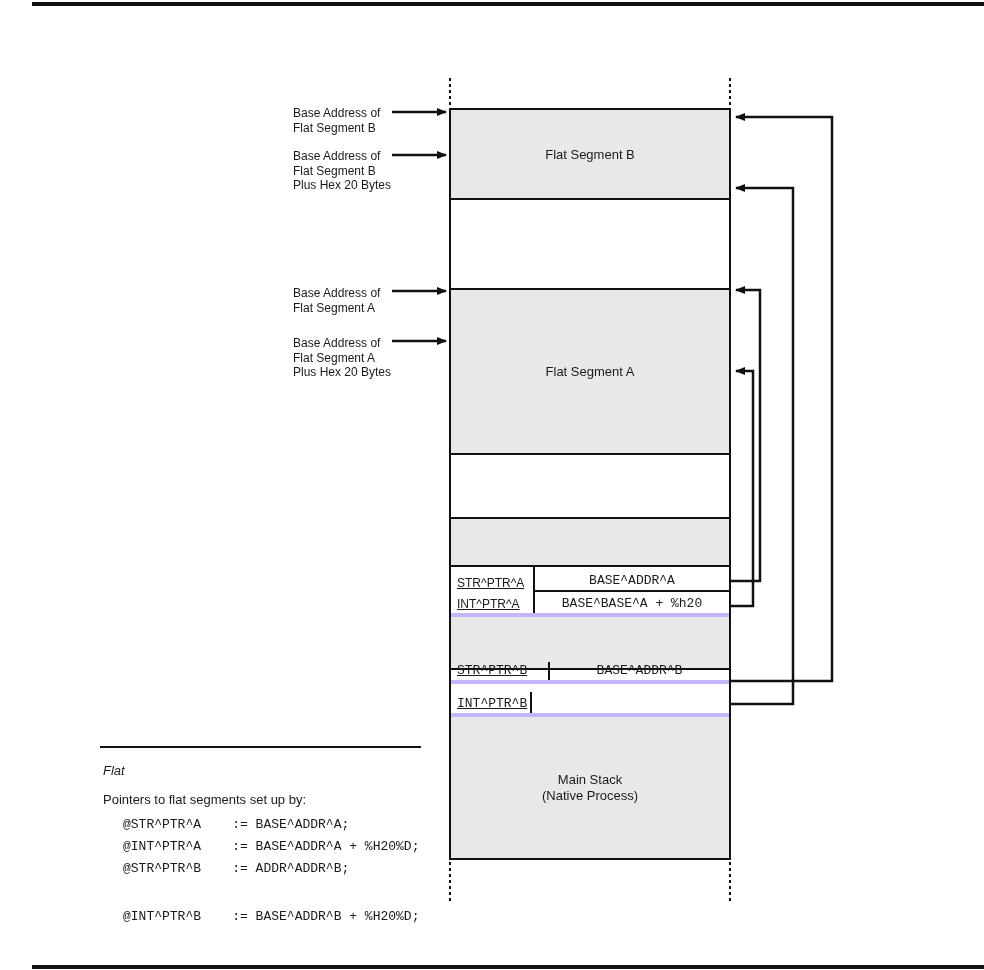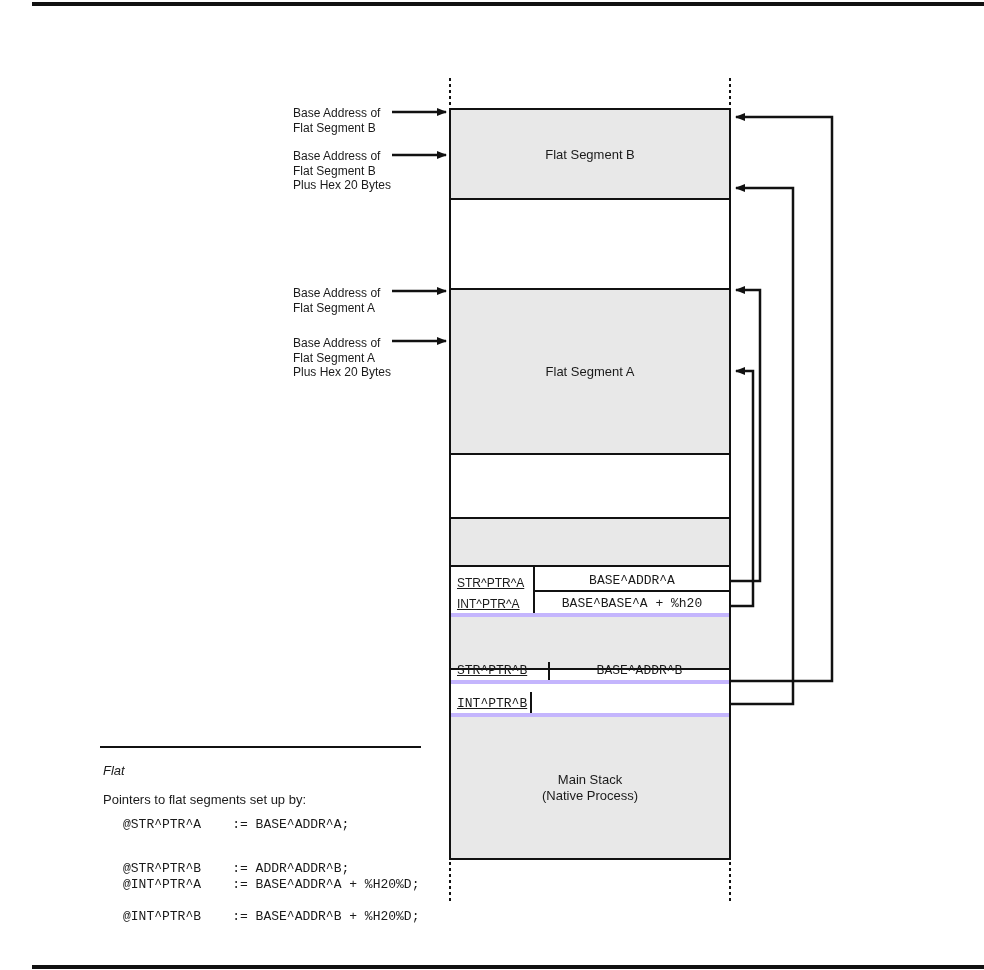--- a/index.html
+++ b/index.html
@@ -120,15 +120,15 @@
     <path d="M731,704 H793 V188 H736" marker-end="url(#ah)"></path>
     <path d="M731,581 H760 V290 H736" marker-end="url(#ah)"></path>
     <path d="M731,606 H753 V371 H736" marker-end="url(#ah)"></path>
   </g>
 </svg>
 
 <div class="rule" style="left:100px;top:746px;width:321px;height:2px;"></div>
 <div id="note-title">Flat</div>
 <div id="note-intro">Pointers to flat segments set up by:</div>
 <div class="code" style="top:817px;">@STR^PTR^A    := BASE^ADDR^A;</div>
-<div class="code" style="top:877px;">@INT^PTR^A    := BASE^ADDR^A + %H20%D;</div>
+<div class="code" style="top:839px;">@INT^PTR^A    := BASE^ADDR^A + %H20%D;</div>
 <div class="code" style="top:861px;">@STR^PTR^B    := ADDR^ADDR^B;</div>
 <div class="code" style="top:909px;">@INT^PTR^B    := BASE^ADDR^B + %H20%D;</div>
 
 </body></html>

